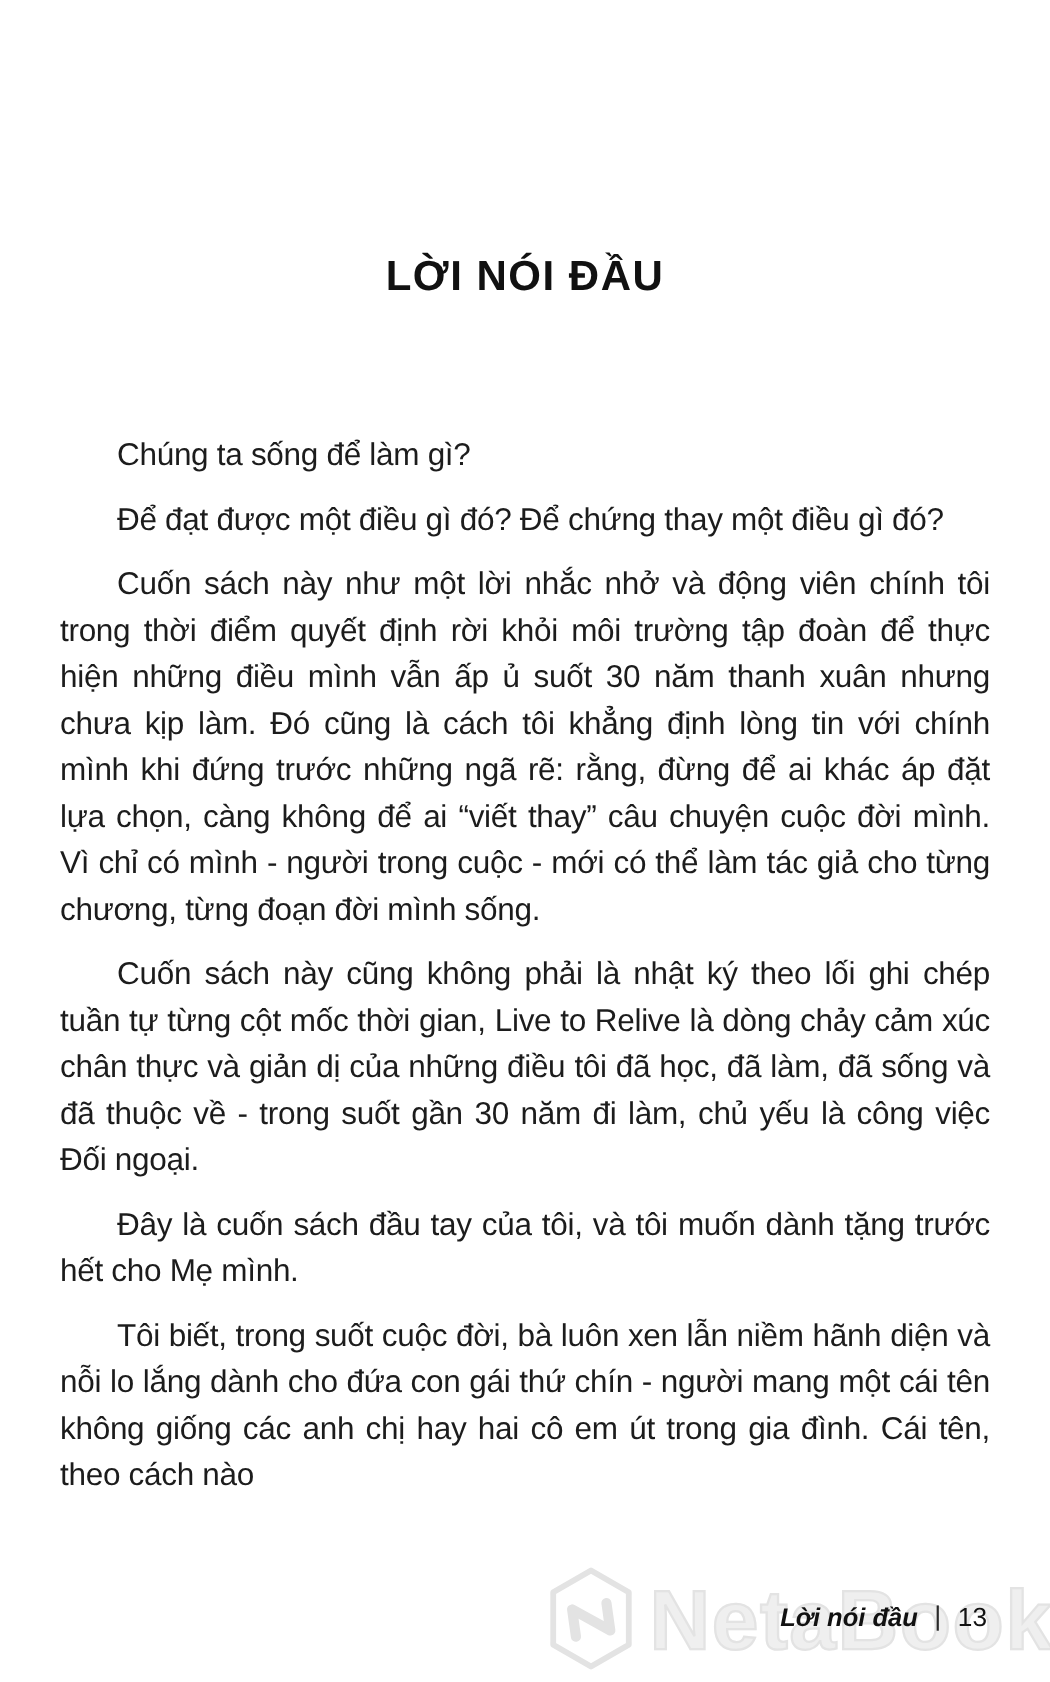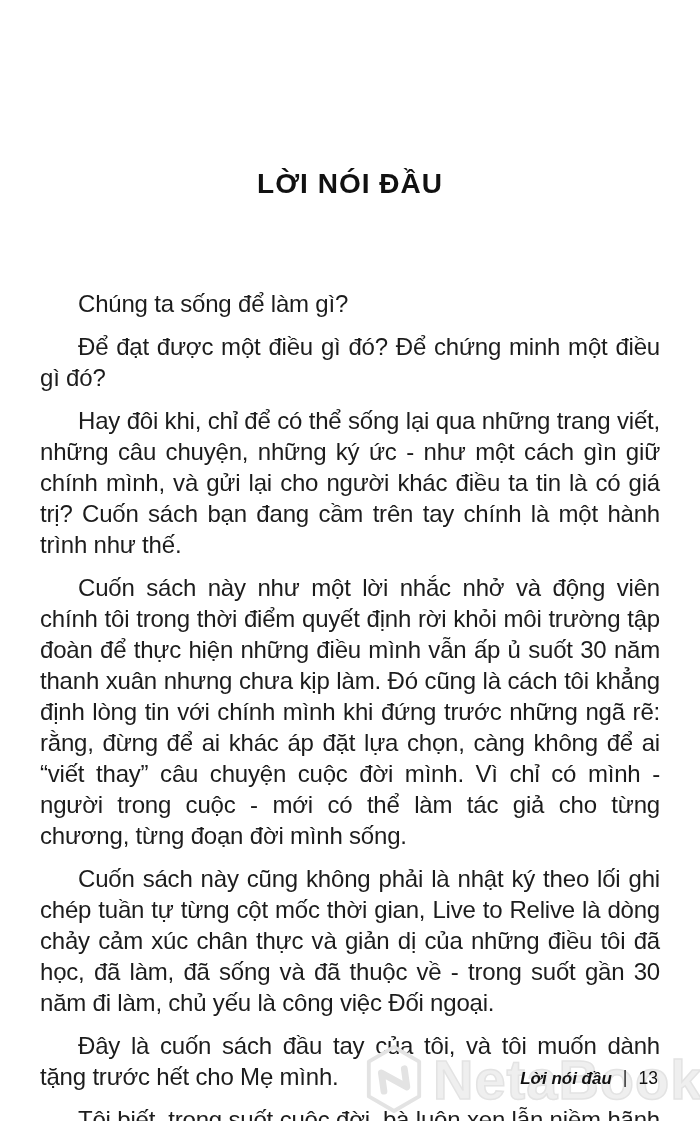--- a/index.html
+++ b/index.html
@@ -26,21 +26,21 @@
     letter-spacing: 1px;
     color: #111111;
   }
   .body-text {
     position: absolute;
     top: 288px;
     left: 40px;
     width: 620px;
   }
   .para {
-    font-size: 24px;
+    font-size: 21px;
     line-height: 31px;
     letter-spacing: -0.2px;
     text-align: justify;
     text-indent: 38px;
     margin-bottom: 12px;
     color: #1c1c1c;
   }
   .italic { }
   
   .watermark {
@@ -100,22 +100,21 @@
 </style>
 </head>
 <body>
 
 <div class="page">
 
   <h1 class="chapter-title">LỜI NÓI ĐẦU</h1>
 
   <div class="body-text">
     <p class="para"><span>Chúng ta sống để làm gì?</span></p>
-    <p class="para"><span>Để đạt được một điều gì đó? Để chứng minh một điều gì đó?</span></p>
-    <p class="para"><span>Hay đôi khi, chỉ để có thể sống lại qua những trang viết, những câu chuyện, những ký ức - như một cách gìn giữ chính mình, và gửi lại cho người khác điều ta tin là có giá trị? Cuốn sách bạn đang cầm trên tay chính là một hành trình như thế.</span></p>
+    <p class="para"><span>Để đạt được một điều gì đó? Để chứng thay một điều gì đó?</span></p>
     <p class="para"><span>Cuốn sách này như một lời nhắc nhở và động viên chính tôi trong thời điểm quyết định rời khỏi môi trường tập đoàn để thực hiện những điều mình vẫn ấp ủ suốt 30 năm thanh xuân nhưng chưa kịp làm. Đó cũng là cách tôi khẳng định lòng tin với chính mình khi đứng trước những ngã rẽ: rằng, đừng để ai khác áp đặt lựa chọn, càng không để ai “viết thay” câu chuyện cuộc đời mình. Vì chỉ có mình - người trong cuộc - mới có thể làm tác giả cho từng chương, từng đoạn đời mình sống.</span></p>
     <p class="para"><span>Cuốn sách này cũng không phải là nhật ký theo lối ghi chép tuần tự từng cột mốc thời gian, </span><span class="italic">Live to Relive</span><span> là dòng chảy cảm xúc chân thực và giản dị của những điều tôi đã học, đã làm, đã sống và đã thuộc về - trong suốt gần 30 năm đi làm, chủ yếu là công việc Đối ngoại.</span></p>
     <p class="para"><span>Đây là cuốn sách đầu tay của tôi, và tôi muốn dành tặng trước hết cho Mẹ mình.</span></p>
     <p class="para"><span>Tôi biết, trong suốt cuộc đời, bà luôn xen lẫn niềm hãnh diện và nỗi lo lắng dành cho đứa con gái thứ chín - người mang một cái tên không giống các anh chị hay hai cô em út trong gia đình. Cái tên, theo cách nào</span></p>
   </div>
 
   <div class="watermark">
     <span class="wm-logo">
       <svg width="62" height="70" viewBox="0 0 64 72" xmlns="http://www.w3.org/2000/svg">
         <path d="M32 3 L58 18 V54 L32 69 L6 54 V18 Z" fill="none" stroke="#e3e3e3" stroke-width="4" stroke-linejoin="round"></path>

